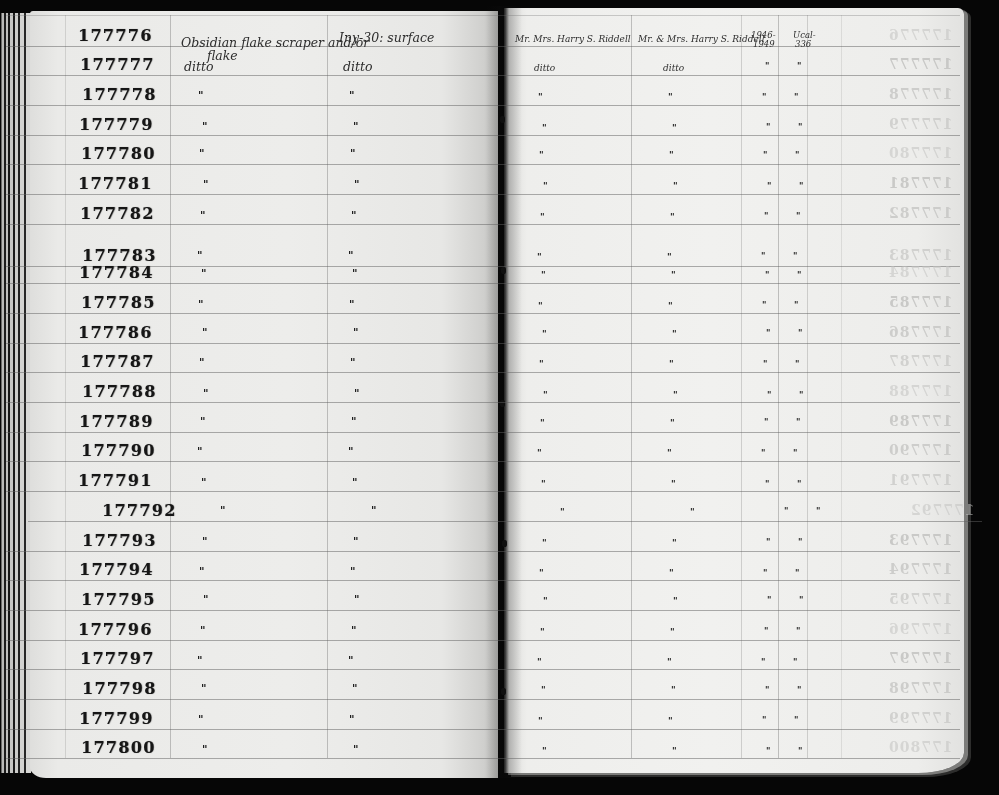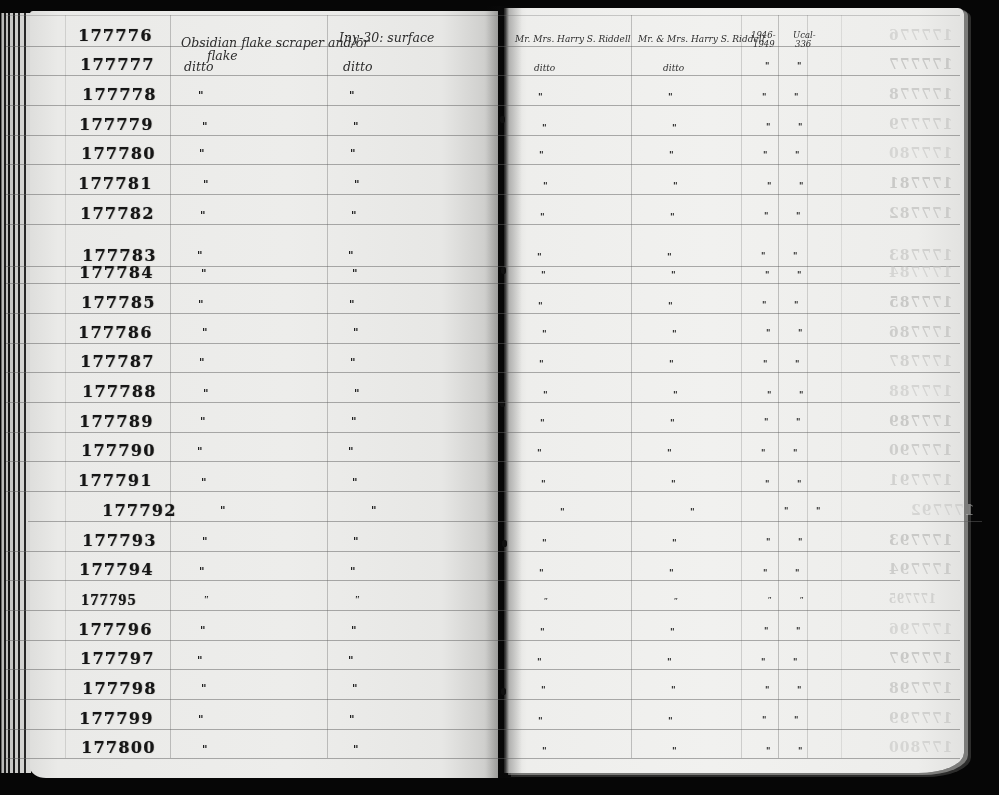--- a/index.html
+++ b/index.html
@@ -266,21 +266,21 @@
       <div class="row" style="top: 534.6px;">
         <div class="cell c-number" style="left: 73px;">177794</div>
         <div class="cell c-description hand mark" style="left: 193px; bottom: 2px;">"</div>
         <div class="cell c-locality hand mark" style="left: 344px; bottom: 2px;">"</div>
         <div class="cell c-collected hand sm mark" style="left: 533px; bottom: 2px;">"</div>
         <div class="cell c-gift hand sm mark" style="left: 663px; bottom: 2px;">"</div>
         <div class="cell c-date hand xs mark" style="left: 757px; bottom: 2px;">"</div>
         <div class="cell c-accession hand xs mark" style="left: 789px; bottom: 2px;">"</div>
         <div class="cell c-bleed" style="opacity: 0.75; left: 882px;">177794</div>
       </div>
-      <div class="row" style="top: 564.3px; font-family: Liberation Serif, serif;">
+      <div class="row" style="top: 564.3px;">
         <div class="cell c-number" style="left: 75px;">177795</div>
         <div class="cell c-description hand mark" style="left: 197px; bottom: 4px;">"</div>
         <div class="cell c-locality hand mark" style="left: 348px; bottom: 4px;">"</div>
         <div class="cell c-collected hand sm mark" style="left: 537px; bottom: 4px;">"</div>
         <div class="cell c-gift hand sm mark" style="left: 667px; bottom: 4px;">"</div>
         <div class="cell c-date hand xs mark" style="left: 761px; bottom: 4px;">"</div>
         <div class="cell c-accession hand xs mark" style="left: 793px; bottom: 4px;">"</div>
         <div class="cell c-bleed" style="opacity: 0.65; left: 882px;">177795</div>
       </div>
       <div class="row" style="top: 594px;">

